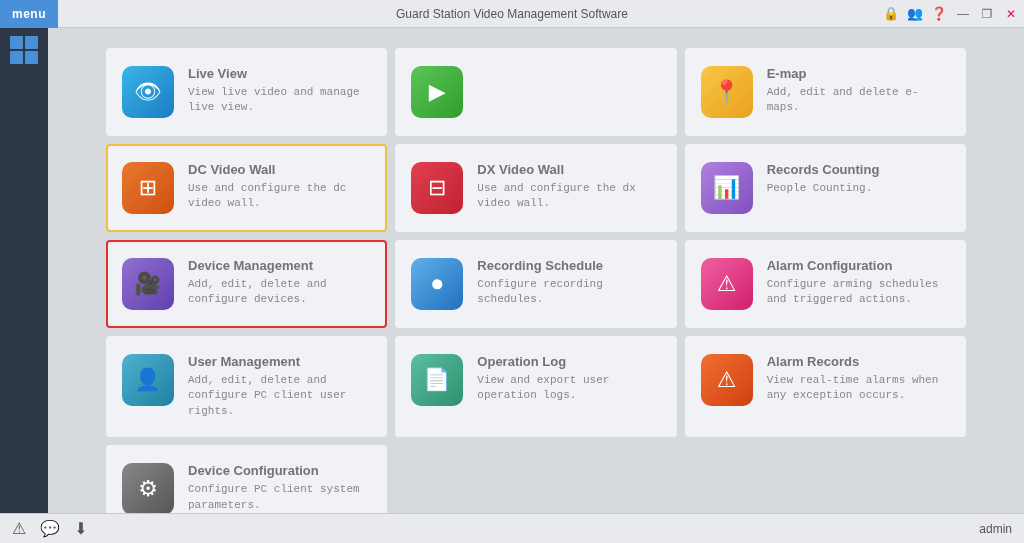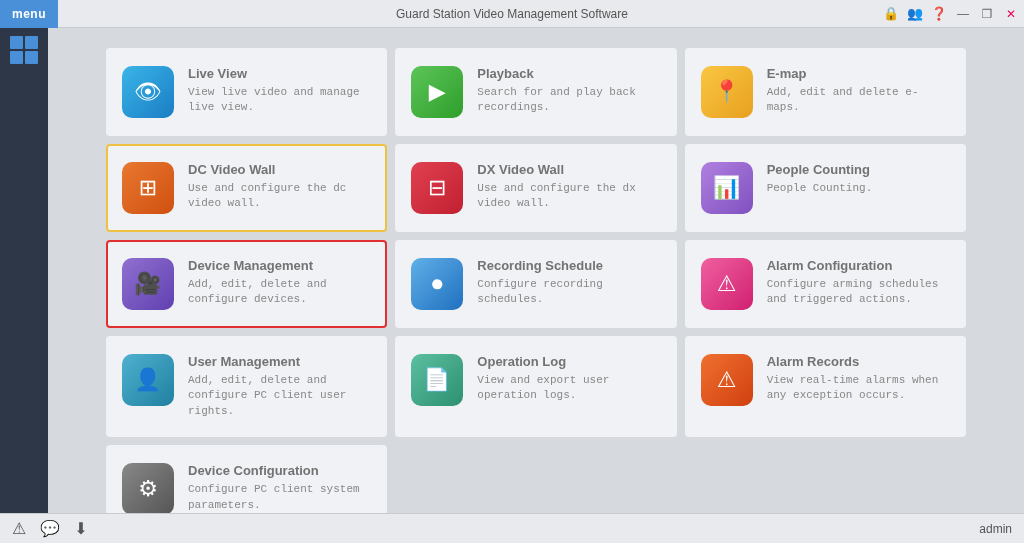--- a/index.html
+++ b/index.html
@@ -250,24 +250,20 @@
       </div>
       <div class="app-text">
         <h3>Live View</h3>
         <p>View live video and manage live view.</p>
       </div>
     </div>
         <div class="app-card">
       <div class="app-icon playback">
         <span style="font-size:22px;">▶</span>
       </div>
-      <div class="app-text">
-        <h3>Playback</h3>
-        <p>Search for and play back recordings.</p>
-      </div>
     </div>
         <div class="app-card">
       <div class="app-icon emap">
         <span style="font-size:22px;">📍</span>
       </div>
       <div class="app-text">
         <h3>E-map</h3>
         <p>Add, edit and delete e-maps.</p>
       </div>
     </div>
@@ -287,21 +283,21 @@
       <div class="app-text">
         <h3>DX Video Wall</h3>
         <p>Use and configure the dx video wall.</p>
       </div>
     </div>
         <div class="app-card">
       <div class="app-icon people-counting">
         <span style="font-size:22px;">📊</span>
       </div>
       <div class="app-text">
-        <h3>People Counting</h3>
+        <h3>Records Counting</h3>
         <p>People Counting.</p>
       </div>
     </div>
         <div class="app-card highlighted-red">
       <div class="app-icon device-mgmt">
         <span style="font-size:22px;">🎥</span>
       </div>
       <div class="app-text">
         <h3>Device Management</h3>
         <p>Add, edit, delete and configure devices.</p>

